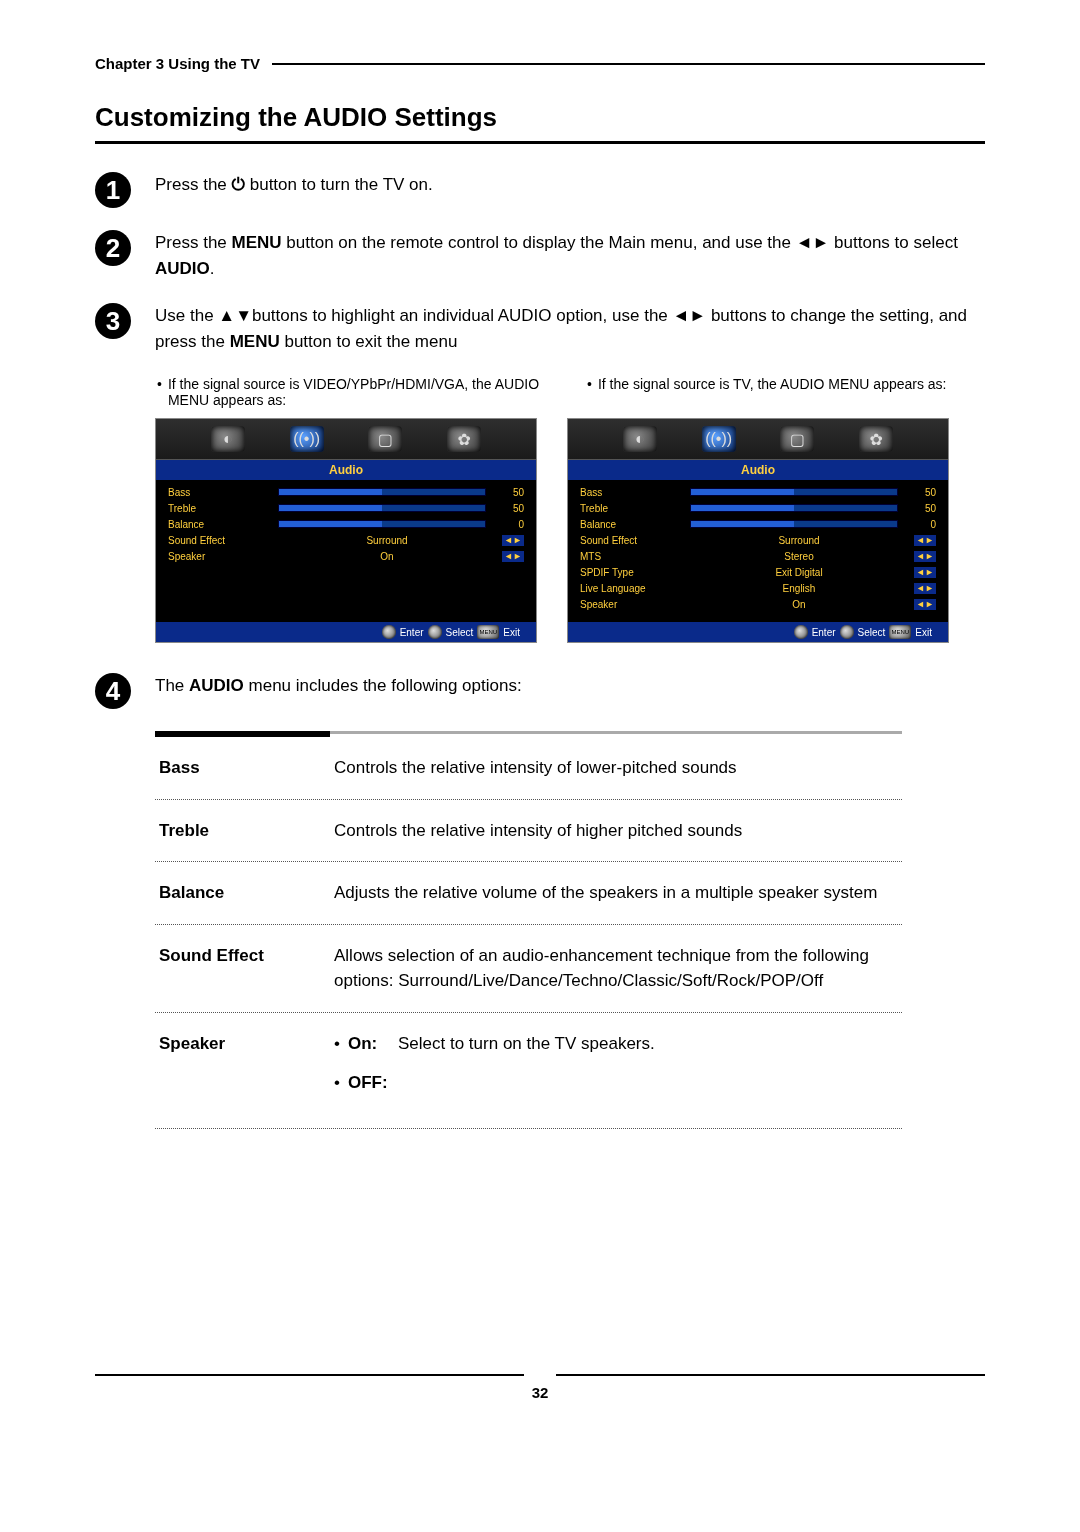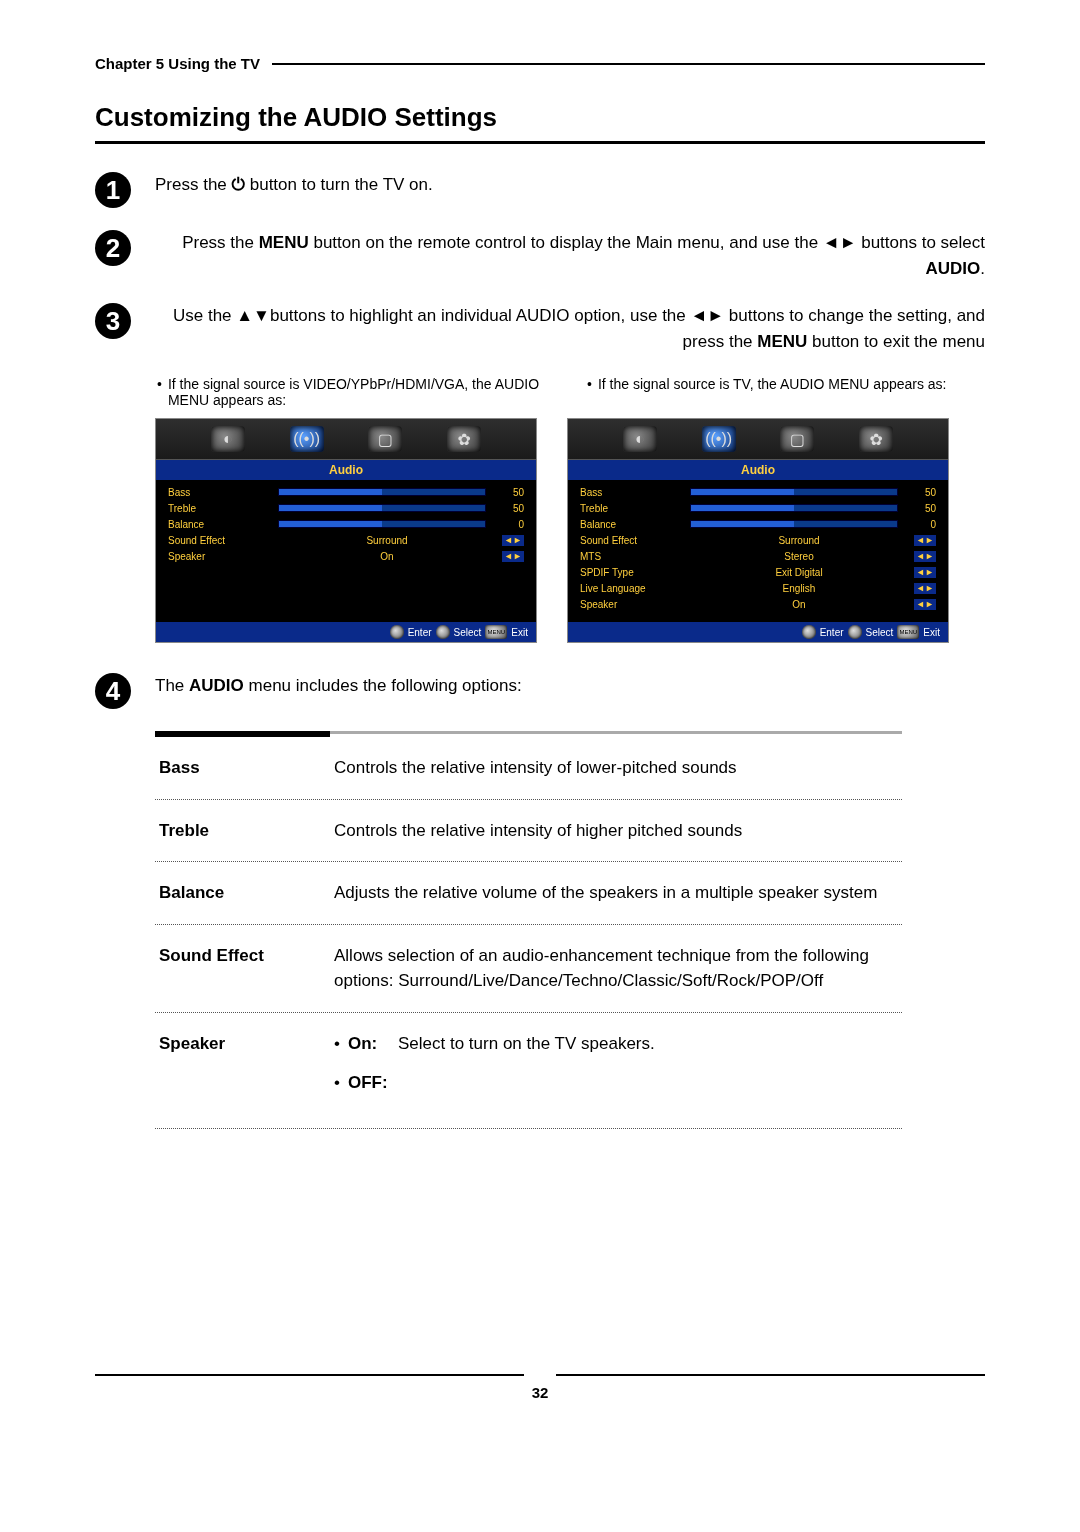--- a/index.html
+++ b/index.html
@@ -40,21 +40,21 @@
   }
   .step-num {
     width: 36px; height: 36px;
     border-radius: 50%;
     background: #000; color: #fff;
     font-size: 26px; font-weight: bold;
     display: flex; align-items: center; justify-content: center;
     margin-right: 24px;
     flex-shrink: 0;
   }
-  .step-body { font-size: 17px; line-height: 1.5; text-align: right; }
+  .step-body { font-size: 17px; line-height: 1.5; }
   .step-body b { font-weight: bold; }
   .pwr-icon { font-weight: bold; }
 
   .notes-row {
     display: flex;
     gap: 30px;
     margin: 6px 0 0 60px;
     font-size: 14px;
   }
   .note-col { width: 400px; }
@@ -124,21 +124,21 @@
     background: #0a2a8a;
     display:flex; align-items:center; justify-content:center;
     color:#ffcf3d; font-size:9px; line-height:1;
     margin-left: 6px;
   }
   .osd-footer {
     background: #0a2a8a;
     color: #fff;
     font-size: 10px;
     display:flex; justify-content:flex-end; align-items:center;
-    padding: 3px 8px;
+    padding: 3px 16px;
     gap:4px;
   }
   .osd-footer .btn {
     background: radial-gradient(circle at 40% 40%, #ddd, #555);
     border-radius: 50%;
     width: 14px; height: 14px;
     display:inline-block;
     box-shadow: inset 0 0 3px #000;
   }
 
@@ -159,21 +159,21 @@
 
   .page-foot { display:flex; align-items:center; margin-top: 220px; }
   .page-foot .frule { flex:1; height:2px; background:#000; }
   .page-foot .pnum { padding: 0 8px; font-weight:bold; font-size:15px;margin-top:35px; }
 </style>
 </head>
 <body>
 
 <div class="page">
   <div class="chapter-row">
-    <span>Chapter 5 Using the TV</span>
+    <span>Chapter 3 Using the TV</span>
     <div class="rule"></div>
   </div>
 
   <h1 class="section-title">Customizing the AUDIO Settings</h1>
   <div class="thickrule"></div>
 
   <div class="step">
     <div class="step-num">1</div>
     <div class="step-body">
       <span>Press the </span><span class="pwr-icon">⏻</span><span> button to turn the TV on.</span>

